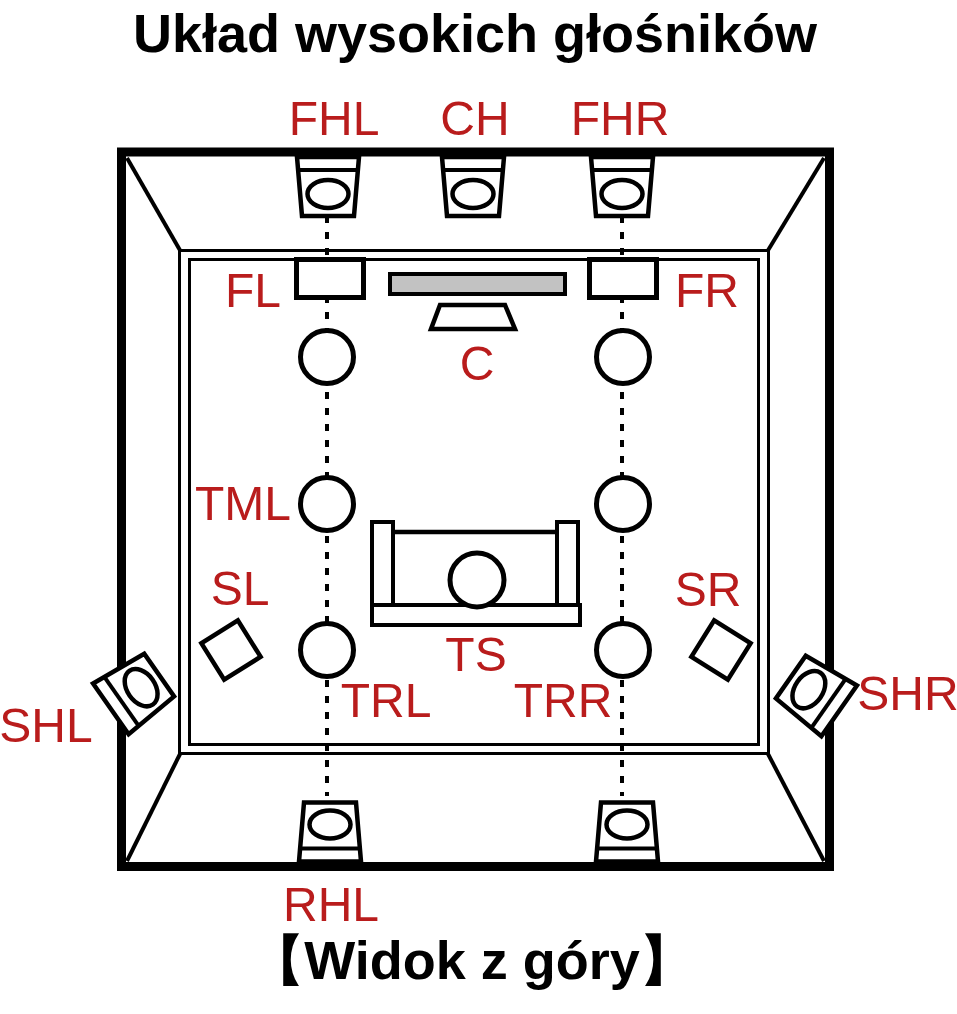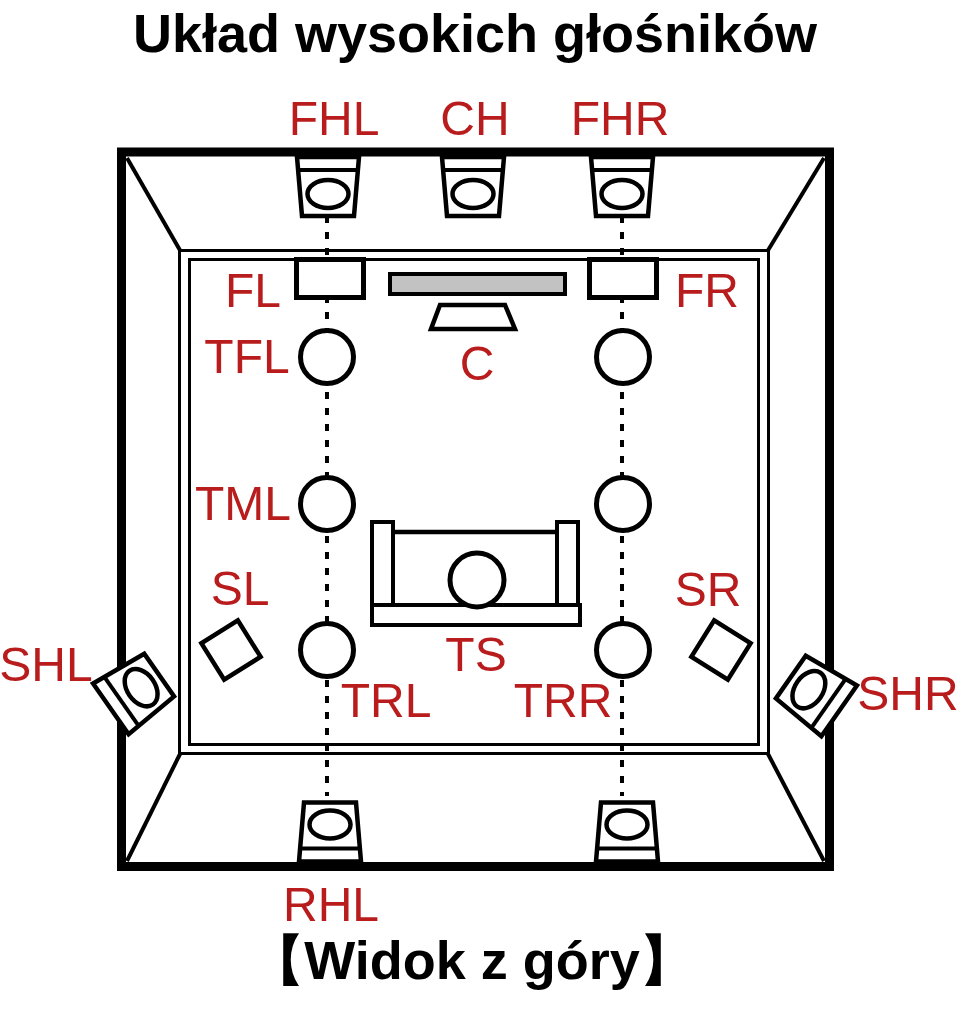--- a/index.html
+++ b/index.html
@@ -101,32 +101,31 @@
   <div class="title" style="left:475px;top:33px">Układ wysokich głośników</div>
   <div class="caption" style="left:472px;top:961px">【Widok z góry】</div>
 
   <div class="lbl" style="left:334px;top:119px">FHL</div>
   <div class="lbl" style="left:475px;top:119px">CH</div>
   <div class="lbl" style="left:620px;top:119px">FHR</div>
 
   <div class="lbl" style="left:253px;top:291px">FL</div>
   <div class="lbl" style="left:707px;top:291px">FR</div>
 
-  <div class="lbl" style="left:247px;top:357px">TFL</div>
 
   <div class="lbl" style="left:477px;top:364px">C</div>
 
   <div class="lbl" style="left:243px;top:504px">TML</div>
 
   <div class="lbl" style="left:240px;top:589px">SL</div>
   <div class="lbl" style="left:708px;top:590px">SR</div>
 
   <div class="lbl" style="left:476px;top:655px">TS</div>
 
   <div class="lbl" style="left:386px;top:701px">TRL</div>
   <div class="lbl" style="left:563px;top:701px">TRR</div>
 
-  <div class="lbl" style="left:46px;top:665px">SHL</div>
+  <div class="lbl" style="left:46px;top:726px">SHL</div>
   <div class="lbl" style="left:908px;top:694px">SHR</div>
 
   <div class="lbl" style="left:331px;top:905px">RHL</div>
 
 </div>
 
 </body></html>

